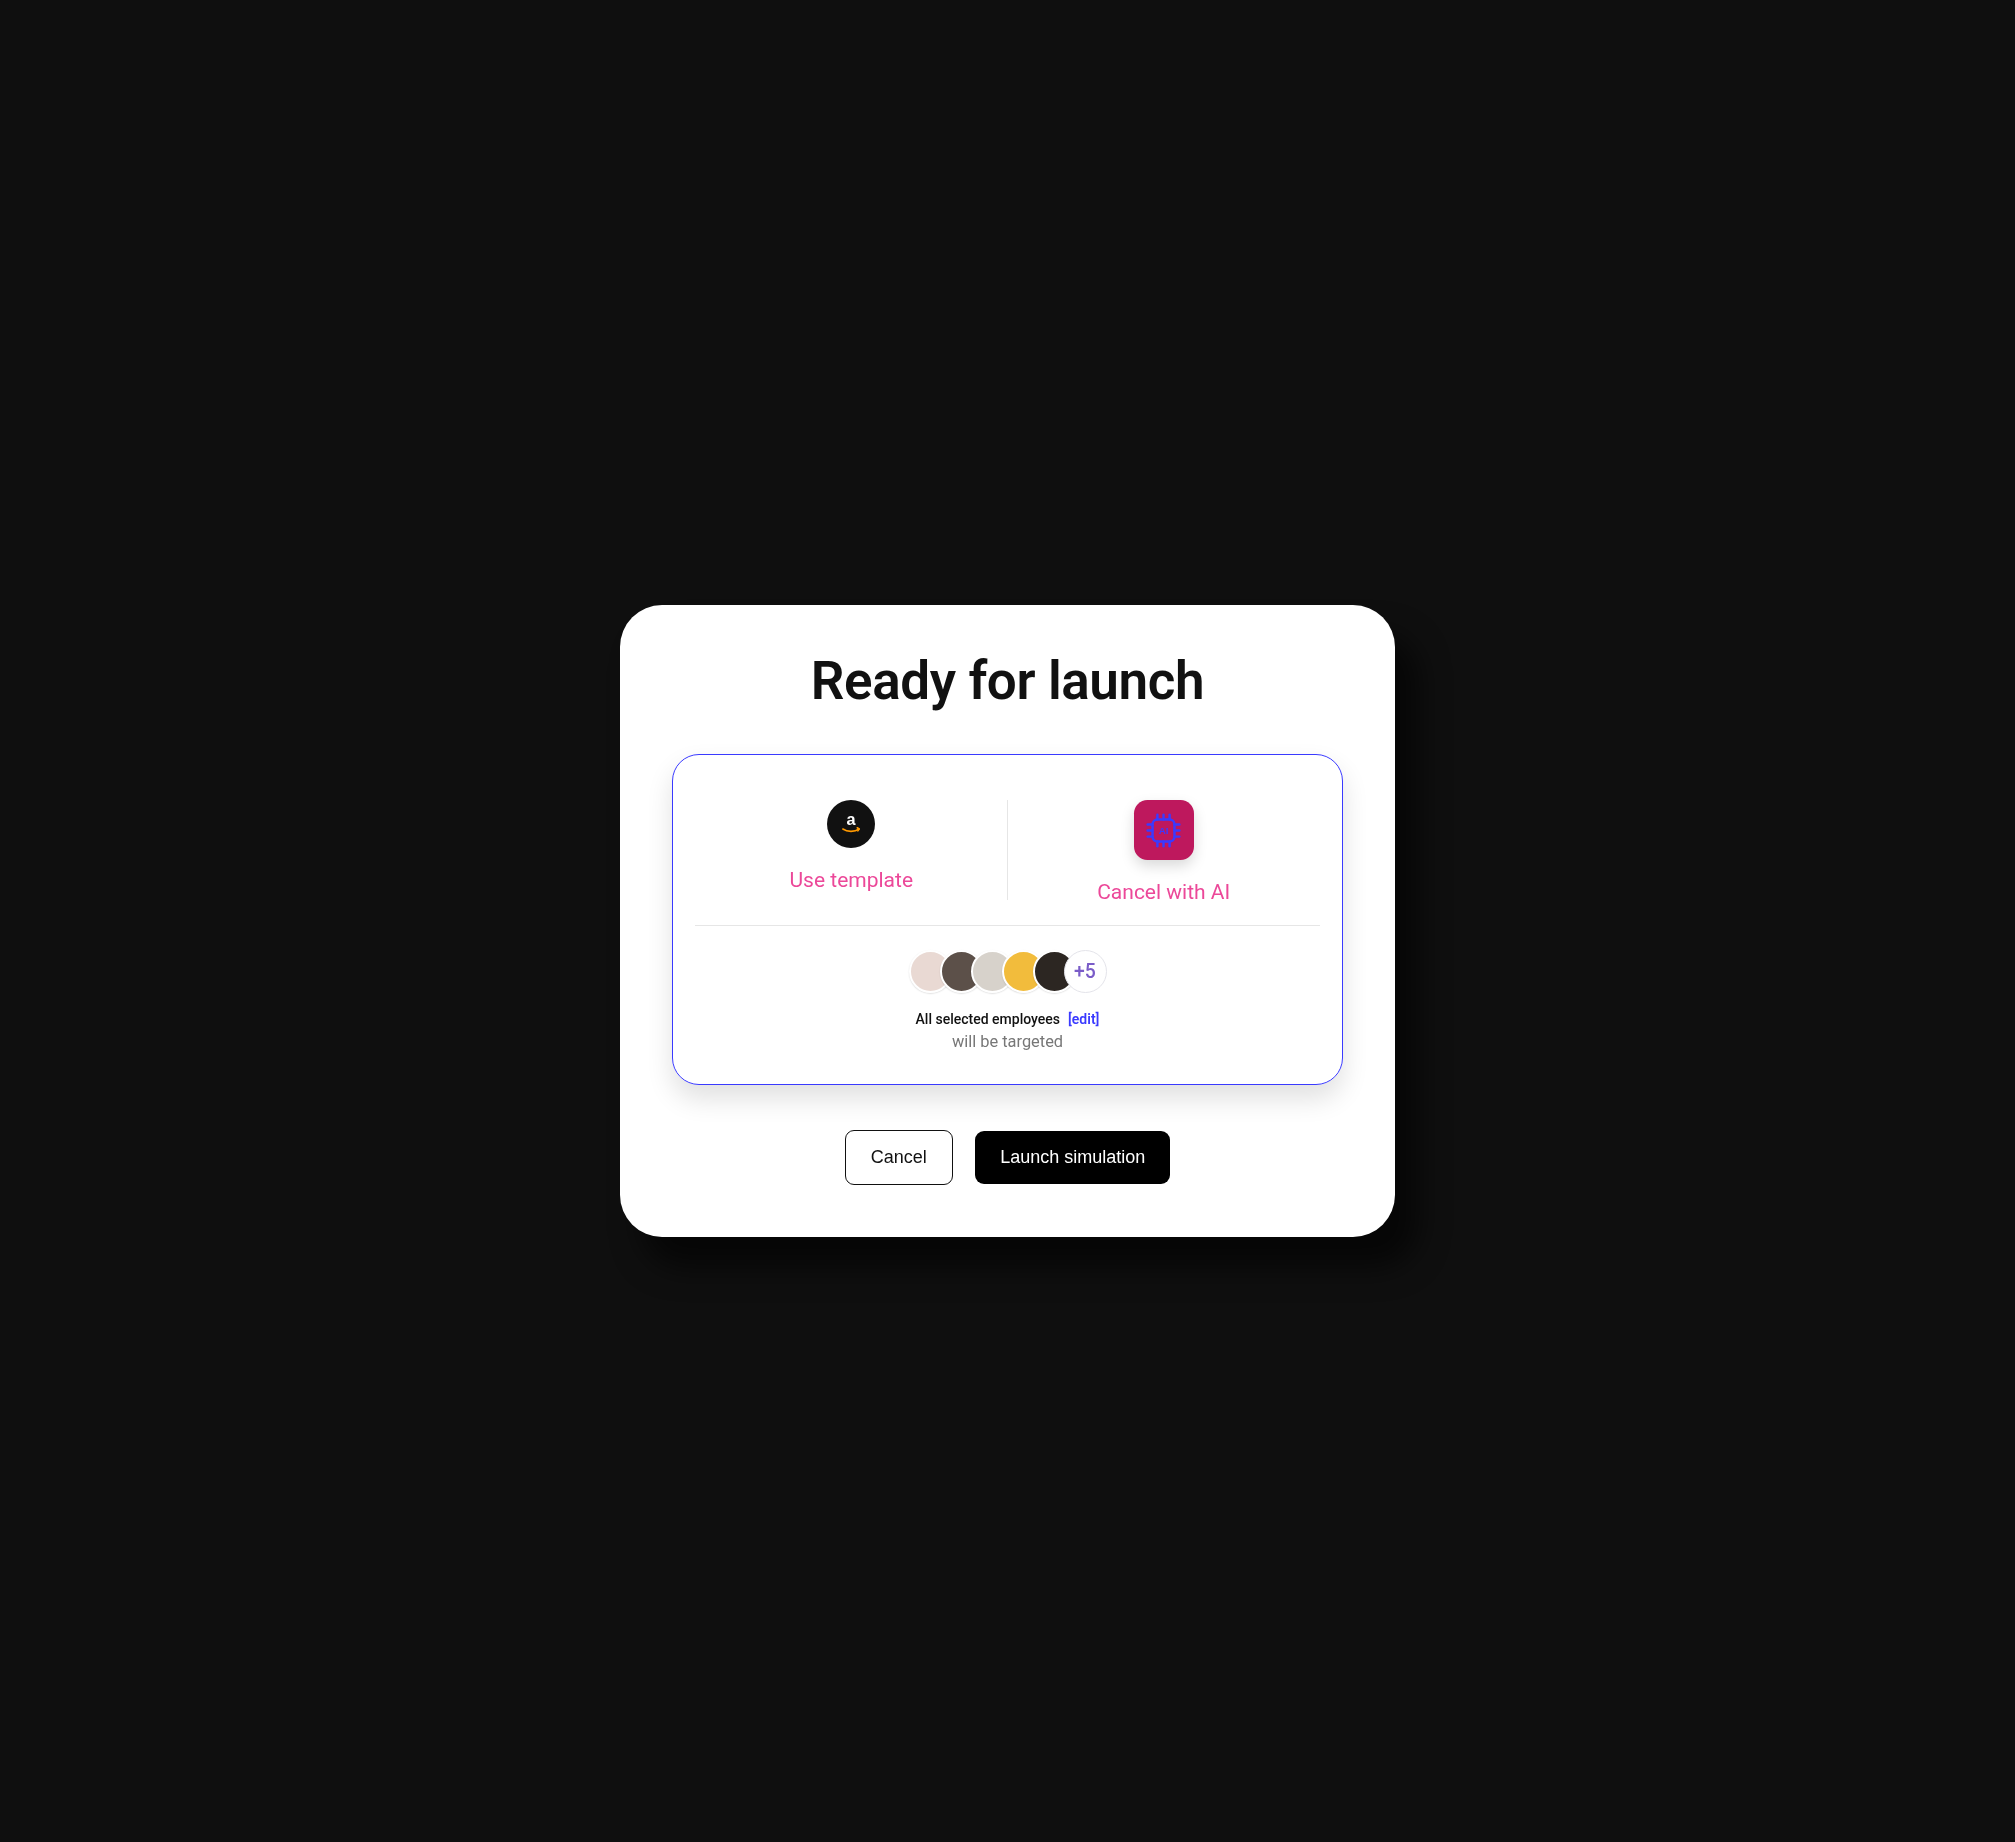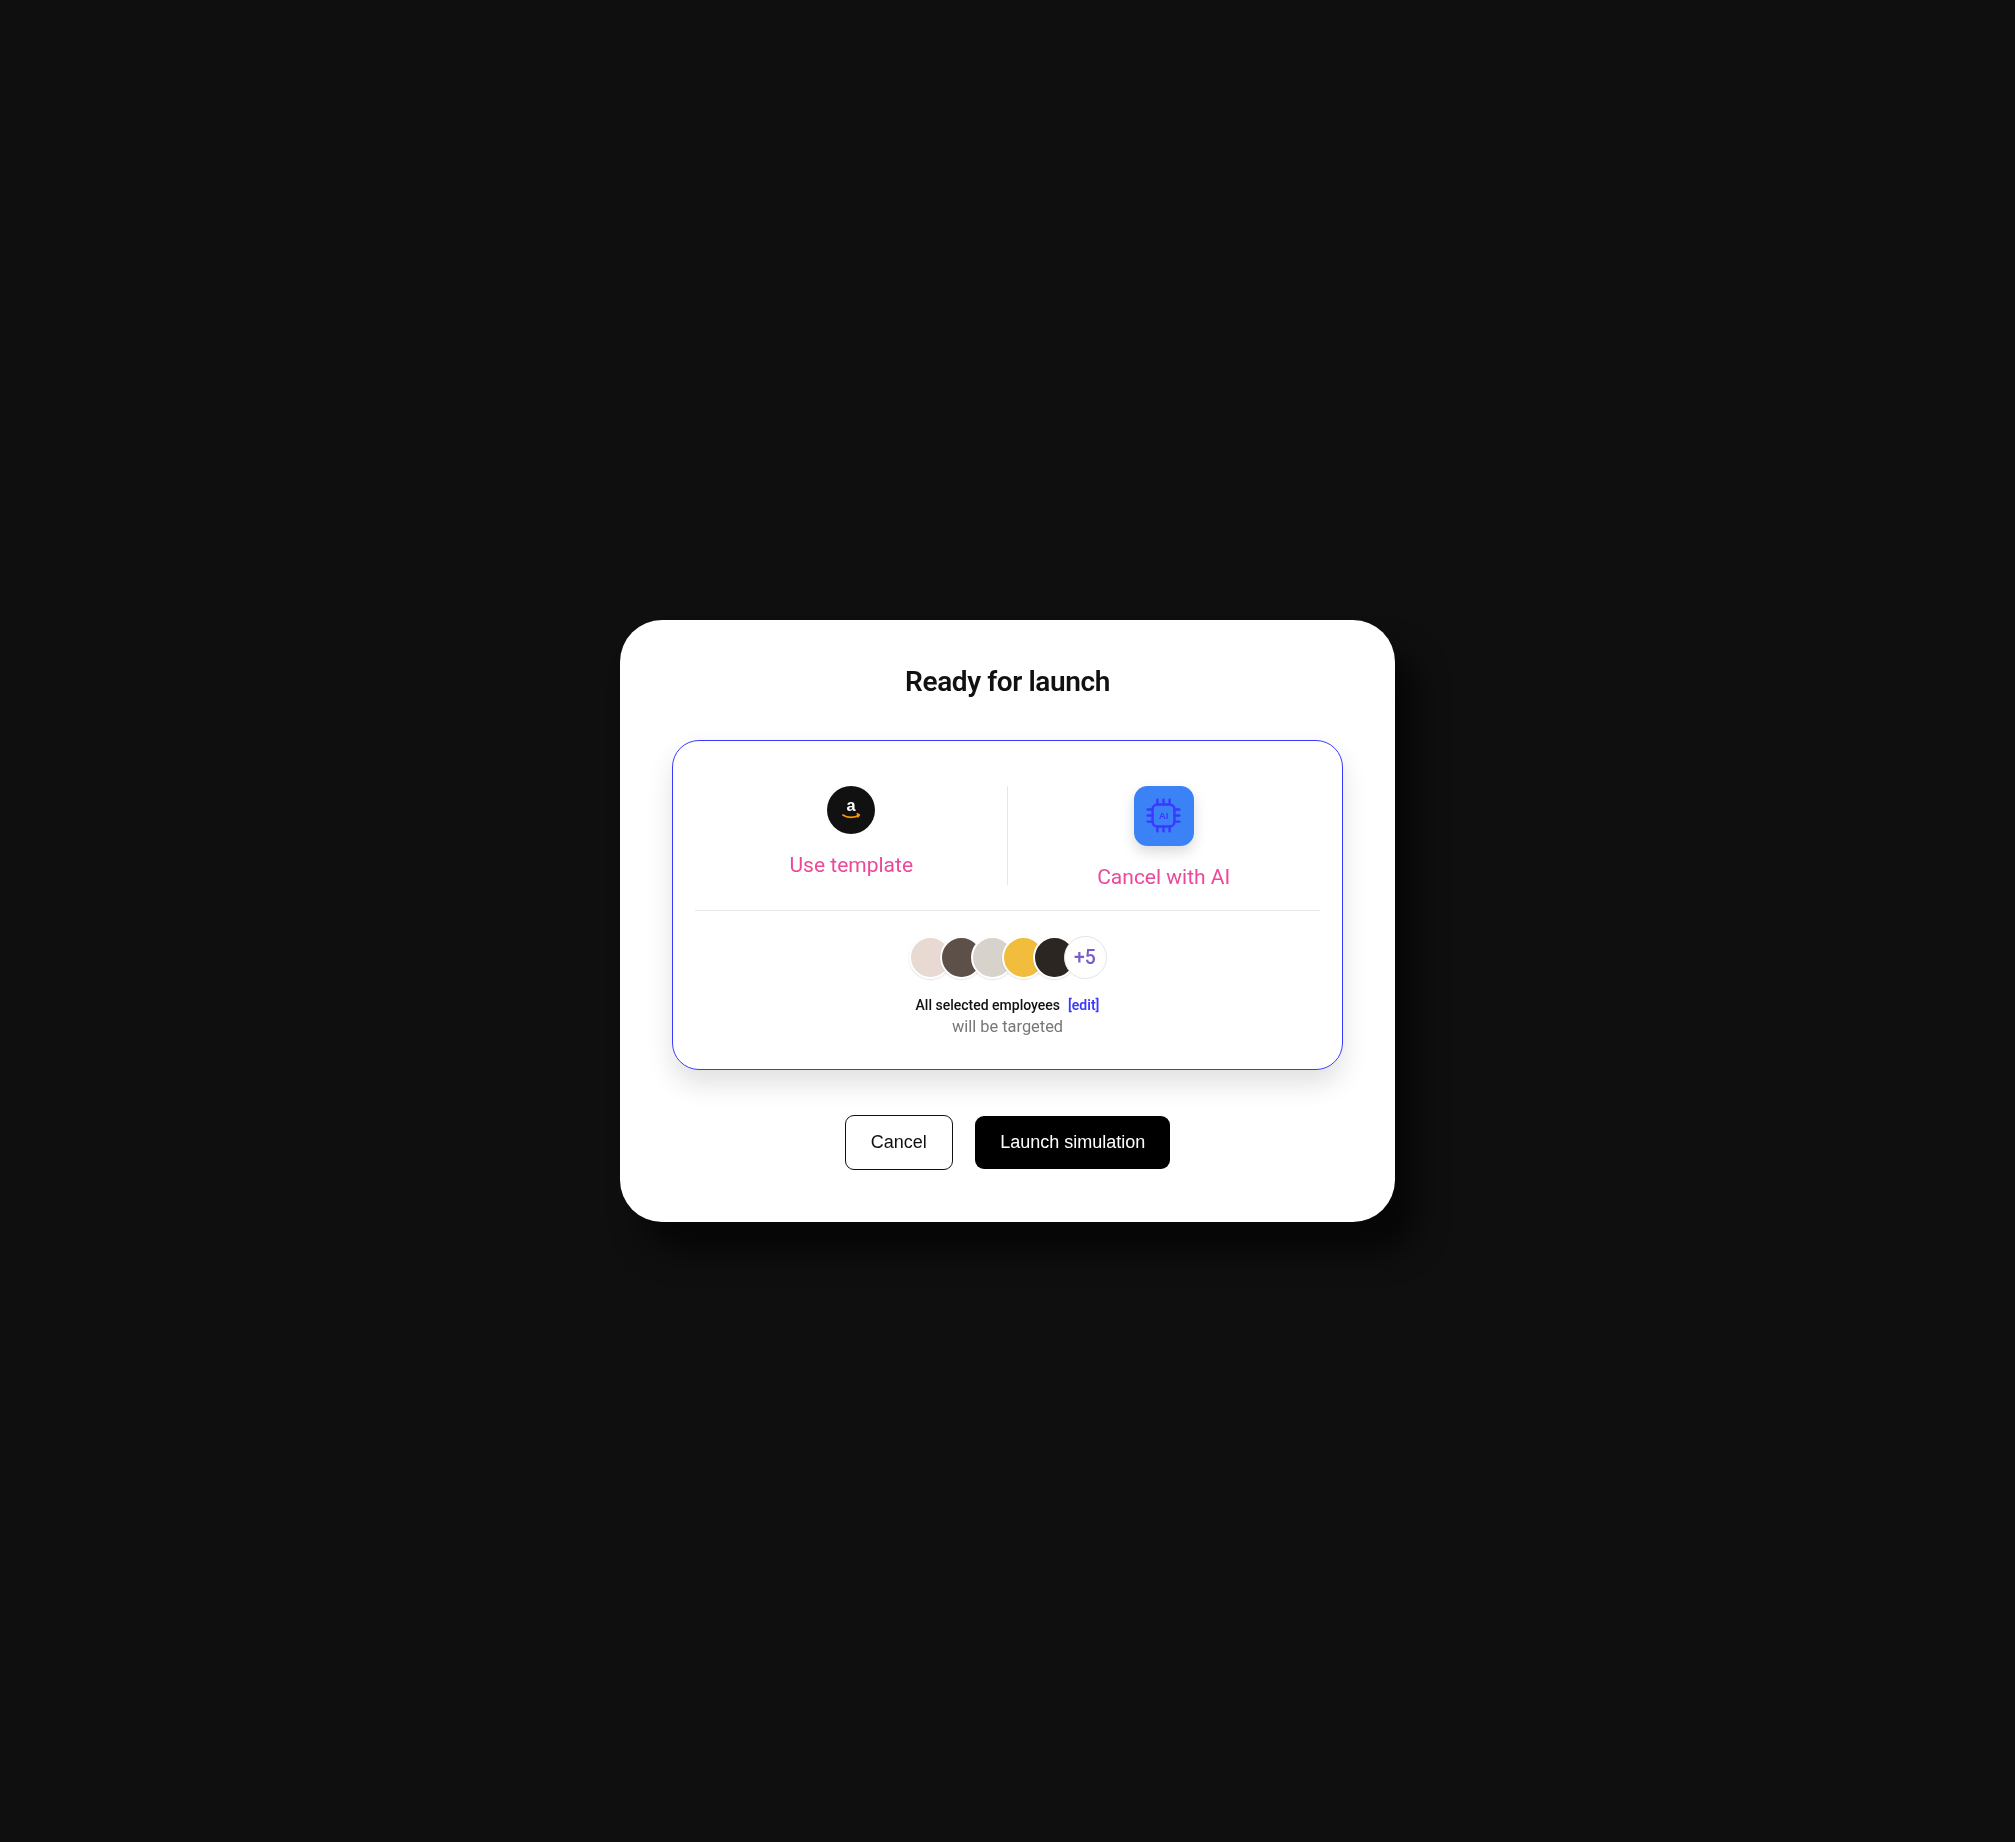--- a/index.html
+++ b/index.html
@@ -17,21 +17,21 @@
       background: #ffffff;
       border-radius: 42px;
       width: 775px;
       padding: 45px 52px 52px 52px;
       box-shadow: 22.4px 30px 30px rgba(0,0,0,0.6);
       display: flex;
       flex-direction: column;
       align-items: center;
     }
     .title {
-      font-size: 28px;
+      font-size: 53px;
       font-weight: 600;
       color: #111;
       letter-spacing: -0.4px;
       margin-bottom: 42px;
       text-align: center;
     }
     .card {
       width: 100%;
       border: 1.5px solid #3a3aff;
       border-radius: 27px;
@@ -71,21 +71,21 @@
       display: flex;
       align-items: center;
       justify-content: center;
       color: #fff;
     }
     .amazon-circle svg { width: 30px; height: 30px; display: block; }
     .ai-chip-wrap {
       width: 60px;
       height: 60px;
       border-radius: 13.4px;
-      background: #3b82f6;
+      background: #be185d;
       box-shadow: 0 6px 13.4px rgba(0,0,0,0.15);
       display: flex;
       align-items: center;
       justify-content: center;
     }
     .ai-chip-wrap svg { width: 39px; height: 39px; display: block; }
     .hdiv {
       height: 0.7px;
       background: #e6e6e6;
       width: 100%;

